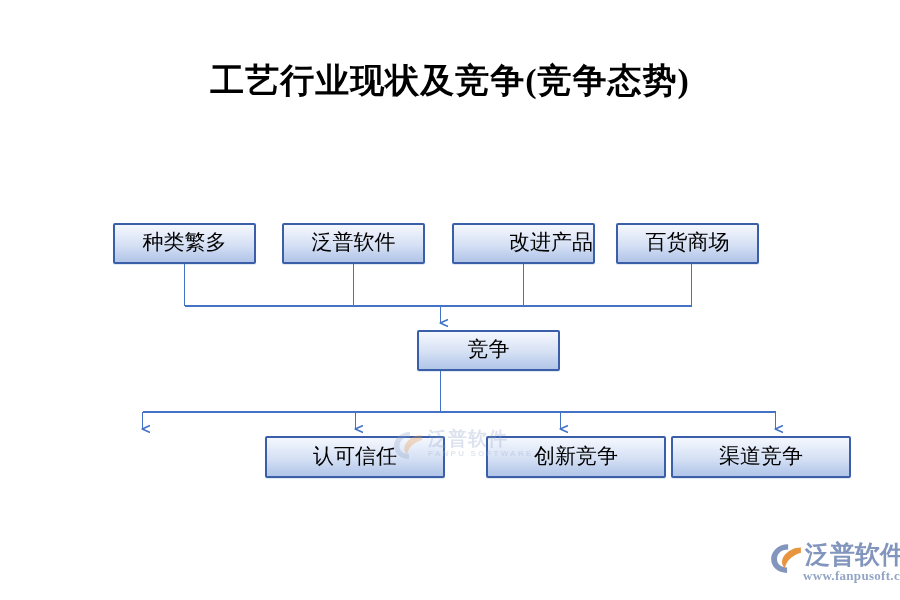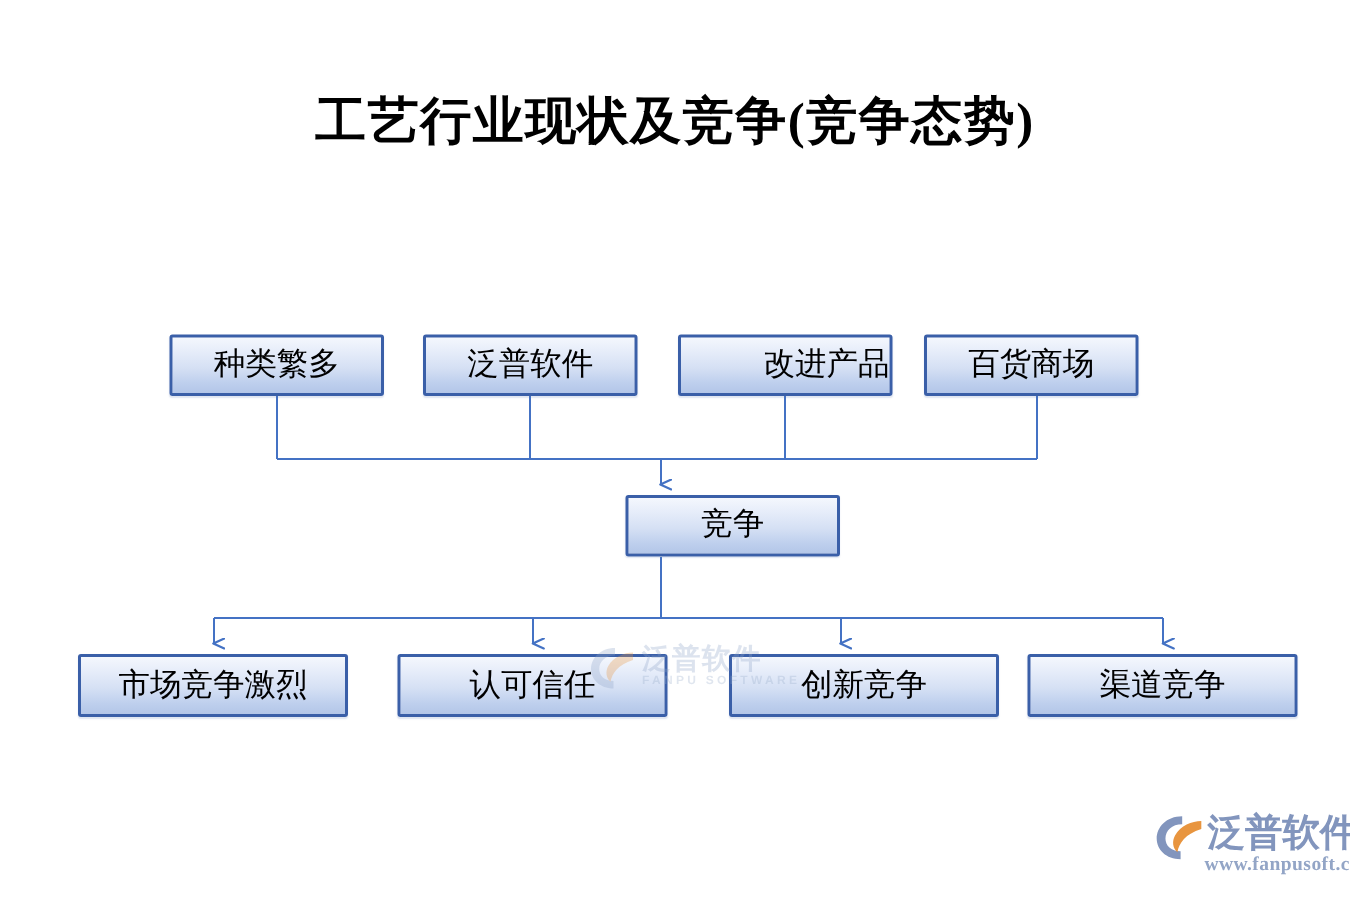--- a/index.html
+++ b/index.html
@@ -212,30 +212,27 @@
     <span class="node-label">改进产品</span>
   </div>
   <div class="node node-top" style="left:616px;justify-content:center;">
     <span class="node-label">百货商场</span>
   </div>
 
   <div class="node node-center">
     <span class="node-label">竞争</span>
   </div>
 
-  <div class="node node-bottom" style="left:52px;">
-    <span class="node-label">市场竞争激烈</span>
-  </div>
   <div class="node node-bottom" style="left:265px;">
     <span class="node-label">认可信任</span>
   </div>
   <div class="node node-bottom" style="left:486px;">
     <span class="node-label">创新竞争</span>
   </div>
-  <div class="node node-bottom" style="left:685px;">
+  <div class="node node-bottom" style="left:671px;">
     <span class="node-label">渠道竞争</span>
   </div>
 
   <div id="center-watermark">
     <svg class="wm-mark" width="32" height="30" viewBox="0 0 32 30" xmlns="http://www.w3.org/2000/svg">
       <path d="M18 2 C8 2 2 9 2 16 C2 23 8 29 17 29 L17 24 C11 24 7.5 20.5 7.5 16
                C7.5 11 11.5 7 18 7 Z" fill="#8fa4c8"></path>
       <path d="M30 5 C24 5 17 8 13.5 14 C11.5 17.5 12 22 15 24.5
                C16 19 20 13 30 10 Z" fill="#e8953f"></path>
     </svg>

